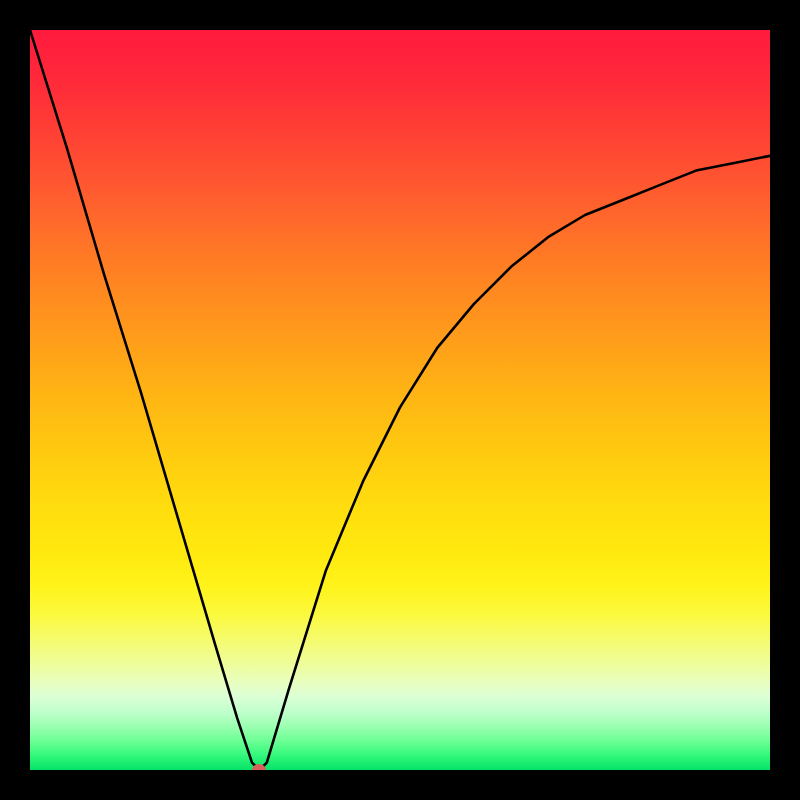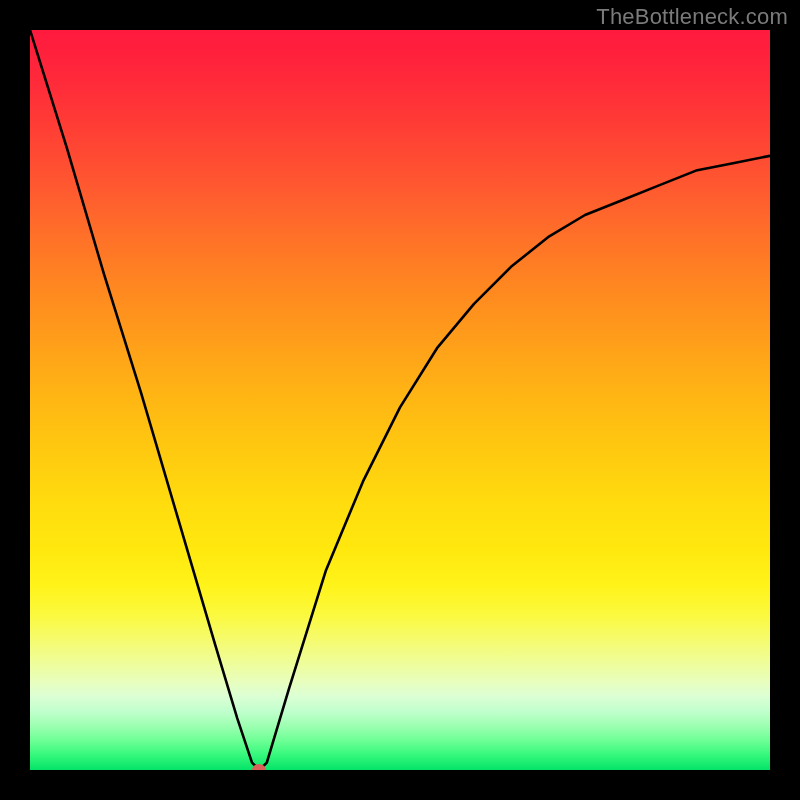--- a/index.html
+++ b/index.html
@@ -78,21 +78,20 @@
     border-radius: 50%;
     background: #d9605b;
     transform: translate(-50%, -50%);
     z-index: 5;
   }
 </style>
 </head>
 <body>
 
 <div class="frame">
-  <div class="watermark">TheBottleneck.com</div>
 
   <div class="plot-area">
     <div class="gradient"></div>
 
     <svg class="curve" viewBox="0 0 740 740" preserveAspectRatio="none">
       <path id="curve-path" fill="none" stroke="#000" stroke-width="2.6" stroke-linejoin="round" stroke-linecap="round" d="M0.0 0.0 L37.0 118.4 L74.0 244.2 L111.0 362.6 L148.0 488.4 L185.0 614.2 L207.2 688.2 L222.0 732.6 L229.4 740.0 L236.8 732.6 L259.0 658.6 L296.0 540.2 L333.0 451.4 L370.0 377.4 L407.0 318.2 L444.0 273.8 L481.0 236.8 L518.0 207.2 L555.0 185.0 L592.0 170.2 L629.0 155.4 L666.0 140.6 L703.0 133.2 L740.0 125.8"></path>
     </svg>
 
     <div id="marker" class="marker" style="left: 229.4px; top: 740px; background: rgb(217, 96, 91);"></div>
   </div>

